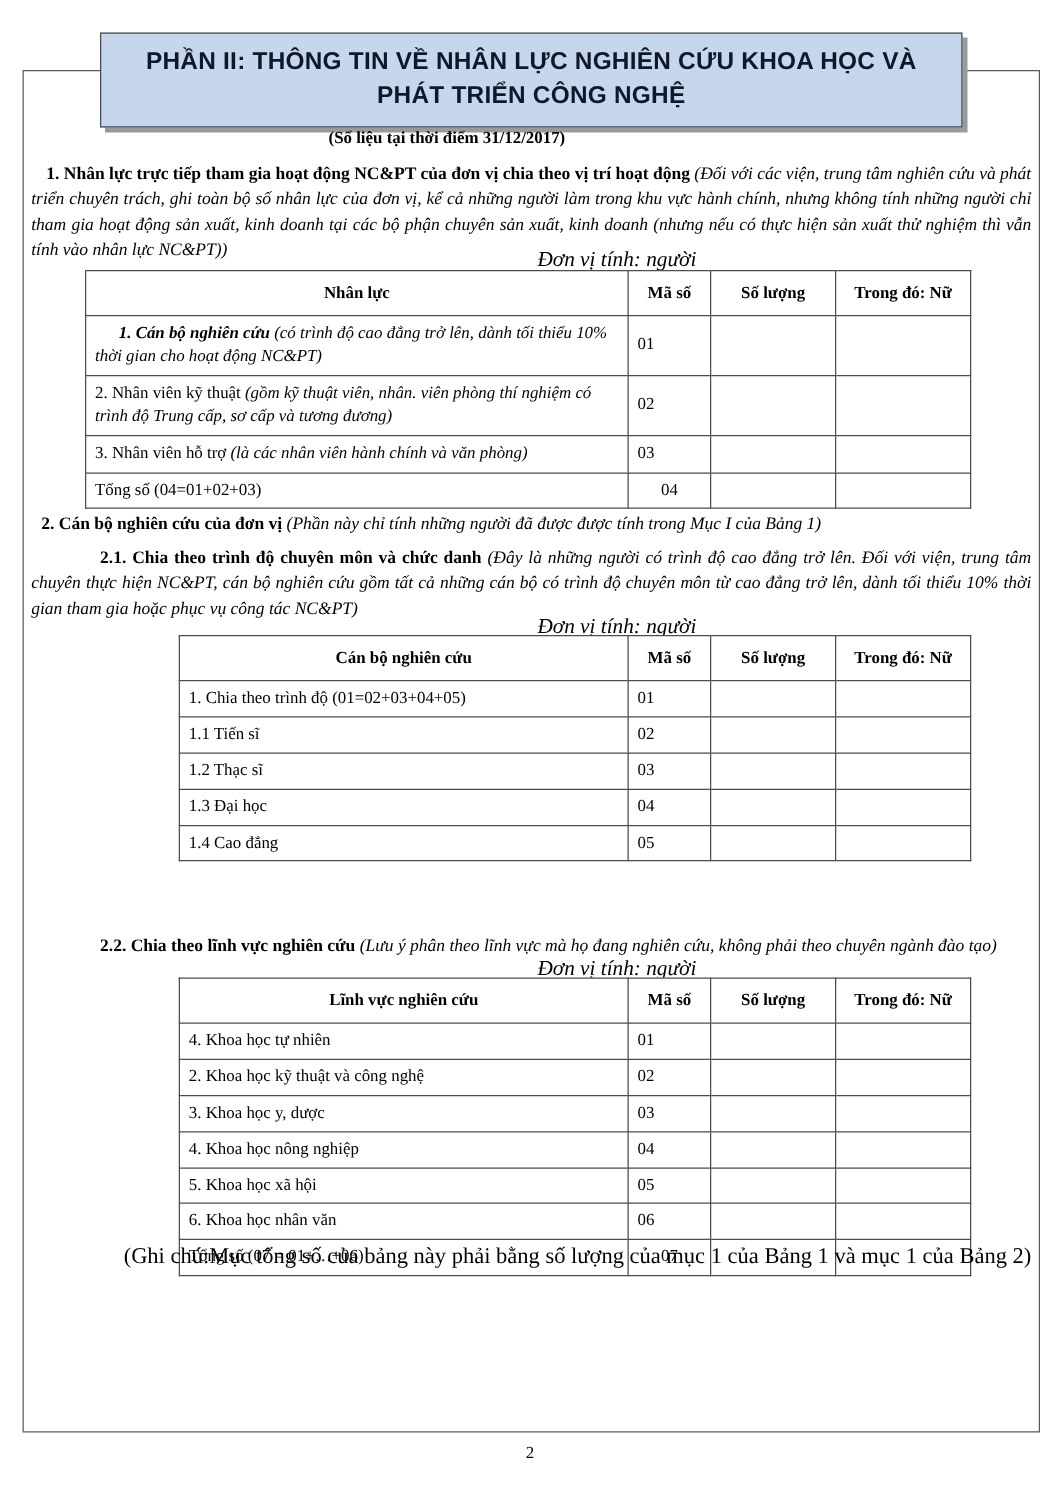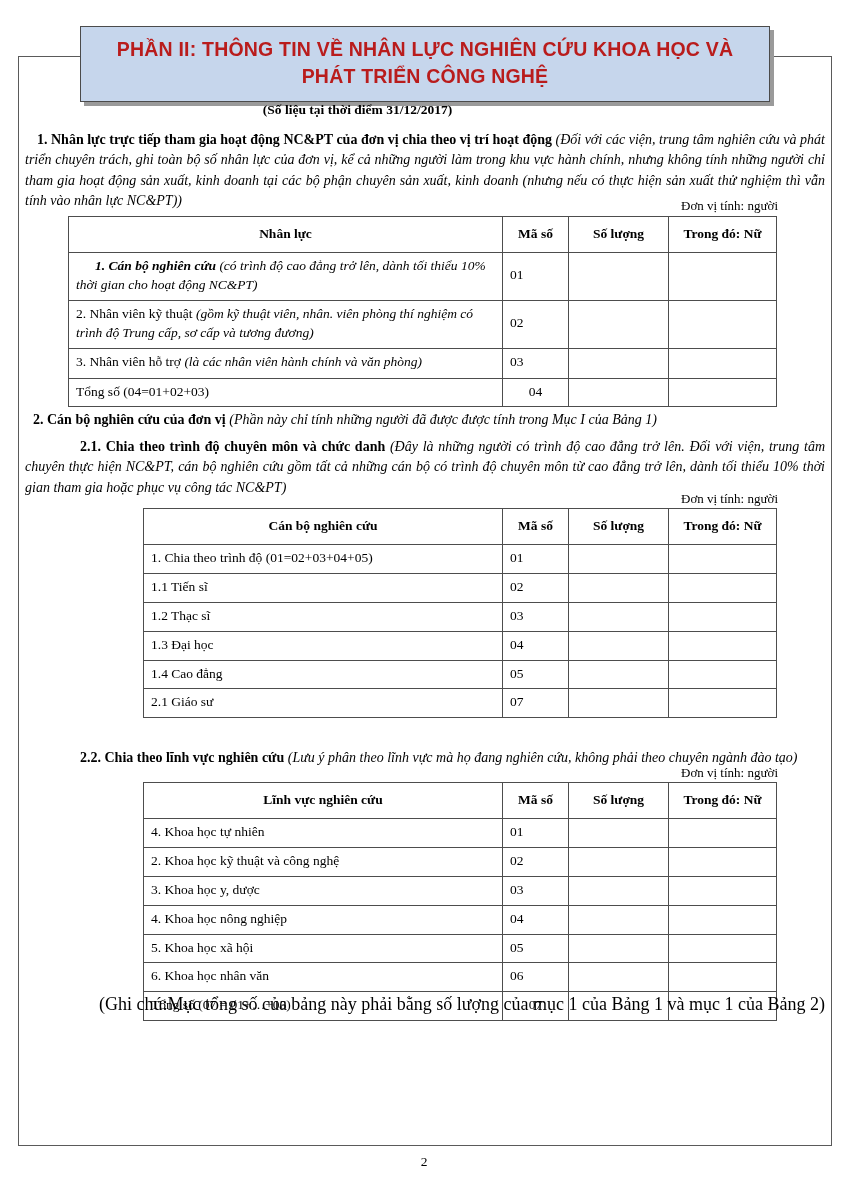--- a/index.html
+++ b/index.html
@@ -46,21 +46,21 @@
     background: #c6d6ec;
     border: 1px solid #4b4b4b;
     box-shadow: 4px 4px 0 #9a9a9a;
     padding: 9px 14px 11px 14px;
     text-align: center;
     font-family: "Liberation Sans", "DejaVu Sans", sans-serif;
     font-weight: bold;
     font-size: 19.5px;
     line-height: 1.38;
     letter-spacing: 0.2px;
-    color: #b91c1c;
+    color: #0f172a;
     box-sizing: border-box;
   }
   .banner .l2 { display: block; }
 
   .datestamp {
     position: absolute;
     left: 0;
     top: 102px;
     width: 715px;
     text-align: center;
@@ -79,22 +79,23 @@
   .i { font-style: italic; }
   .bi { font-weight: bold; font-style: italic; margin-left: 19px; }
 
   .p1 { left: 25px; top: 130px; width: 800px; text-indent: 12px; }
   .p2 { left: 25px; top: 410px; width: 800px; text-indent: 8px; }
   .p3 { left: 25px; top: 437px; width: 800px; text-indent: 55px; }
   .p4 { left: 25px; top: 748px; width: 800px; text-indent: 55px; }
 
   .unit {
     position: absolute;
-    font-size: 13px;
-    text-align: right;
+    font-size: 17px;
+    font-style: italic;
+    text-align: left;
   }
   .u1 { left: 430px; top: 198px; width: 348px; }
   .u2 { left: 430px; top: 491px; width: 348px; }
   .u3 { left: 430px; top: 765px; width: 348px; }
 
   .note {
     position: absolute;
     left: 25px;
     top: 994px;
     width: 800px;
@@ -264,26 +265,20 @@
         <td class="c-code">04</td>
         <td class="c-qty"></td>
         <td class="c-fem"></td>
       </tr>
       <tr>
         <td>1.4 Cao đẳng</td>
         <td class="c-code">05</td>
         <td class="c-qty"></td>
         <td class="c-fem"></td>
       </tr>
-      <tr>
-        <td>2.1 Giáo sư</td>
-        <td class="c-code">07</td>
-        <td class="c-qty"></td>
-        <td class="c-fem"></td>
-      </tr>
     </tbody>
   </table>
 
   <div class="para p4"><span class="b">2.2. Chia theo lĩnh vực nghiên cứu</span> <span class="i">(Lưu ý phân theo lĩnh vực mà họ đang nghiên cứu, không phải theo chuyên ngành đào tạo)</span></div>
 
   <div class="unit u3">Đơn vị tính: người</div>
 
   <table class="form-table t23" id="table-3">
     <colgroup>
         <col class="c1">

